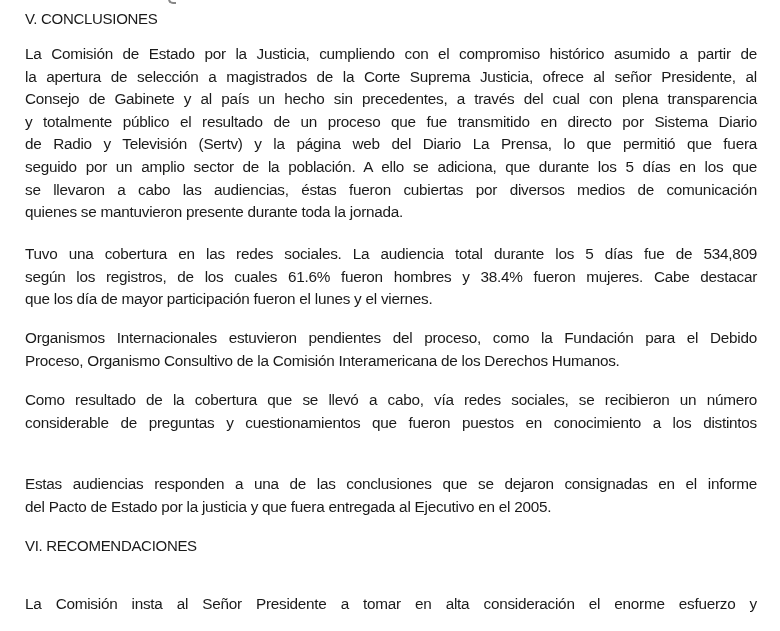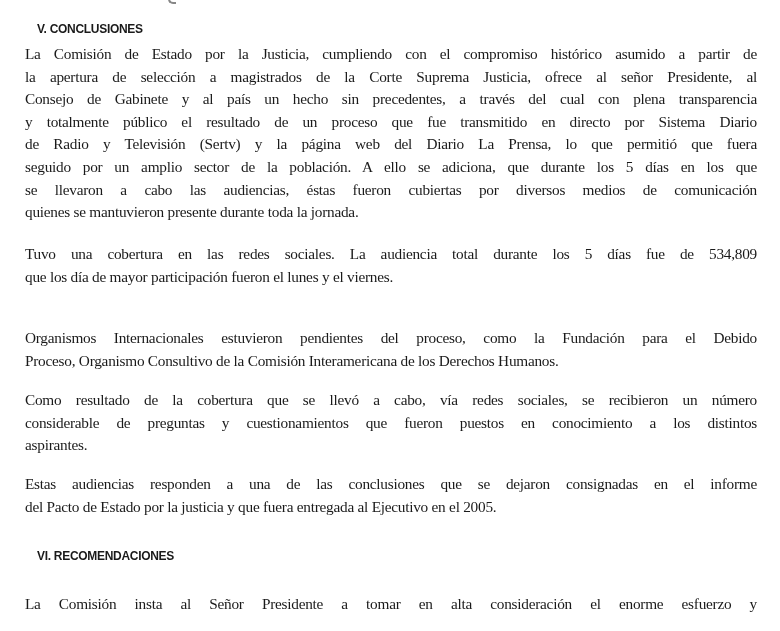--- a/index.html
+++ b/index.html
@@ -26,38 +26,37 @@
     left: 143px;
     top: -6px;
     width: 6px;
     height: 8px;
     border-left: 2px solid #555;
     border-bottom: 2px solid #555;
     border-radius: 0 0 0 5px;
     opacity: 0.7;
   }
   .heading {
-    font-weight: bold;
-    font-size: 12px;
+    font-weight: normal;
+    font-size: 15px;
     letter-spacing: -0.3px;
-    margin: 12px;
+    margin: 0;
     position: absolute;
     left: 0;
     white-space: nowrap;
   }
   .para {
     position: absolute;
     left: 0;
     width: 732px;
     font-size: 15.3px;
     line-height: 22.6px;
     letter-spacing: -0.25px;
     text-align: justify;
     margin: 0;
-    font-family: Liberation Serif, serif;
   }
   .line {
     display: block;
     text-align: justify;
     text-align-last: justify;
     white-space: nowrap;
     height: 22.6px;
     overflow: visible;
   }
   .line.end {
@@ -78,32 +77,32 @@
     <span class="line" style="white-space: normal;">Consejo de Gabinete y al país un hecho sin precedentes,  a través del cual con plena transparencia</span>
     <span class="line" style="white-space: normal;">y totalmente público el resultado de un proceso que fue transmitido en directo por Sistema Diario</span>
     <span class="line" style="white-space: normal;">de Radio y Televisión (Sertv) y la página web del Diario La Prensa, lo que permitió que fuera</span>
     <span class="line" style="white-space: normal;">seguido por un amplio sector de la población.  A ello se adiciona, que durante los 5 días en los que</span>
     <span class="line" style="white-space: normal;">se llevaron a cabo las audiencias, éstas fueron cubiertas por diversos medios de comunicación</span>
     <span class="line end" style="white-space: normal;">quienes se mantuvieron presente durante toda la jornada.</span>
   </div>
 
   <div class="para" style="top:243px;">
     <span class="line" style="white-space: normal;">Tuvo una cobertura en las redes sociales. La audiencia total durante los 5 días fue de 534,809</span>
+    <span class="line" style="white-space: normal;">según los registros, de los cuales 61.6% fueron hombres y 38.4% fueron mujeres. Cabe destacar</span>
     <span class="line end" style="white-space: normal;">que los día de mayor participación fueron el lunes y el viernes.</span>
   </div>
 
   <div class="para" style="top:327px;">
     <span class="line" style="white-space: normal;">Organismos Internacionales estuvieron pendientes del proceso, como la Fundación para el Debido</span>
     <span class="line end" style="white-space: normal;">Proceso, Organismo Consultivo de la Comisión Interamericana de los Derechos Humanos.</span>
   </div>
 
   <div class="para" style="top:389px;">
     <span class="line" style="white-space: normal;">Como resultado de la cobertura que se llevó a cabo, vía redes sociales, se recibieron un número</span>
     <span class="line" style="white-space: normal;">considerable de preguntas y cuestionamientos que fueron puestos en conocimiento a los distintos</span>
-    <span class="line end" style="white-space: normal;">aspirantes.</span>
   </div>
 
   <div class="para" style="top:473px;">
     <span class="line" style="white-space: normal;">Estas audiencias responden a una de las conclusiones que se dejaron consignadas en el informe</span>
     <span class="line end" style="white-space: normal;">del Pacto de Estado por la justicia y que fuera entregada al Ejecutivo en el 2005.</span>
   </div>
 
   <h2 class="heading" style="top:537px;">VI. RECOMENDACIONES</h2>
 
   <div class="para" style="top:569px;margin-top:24px;">

